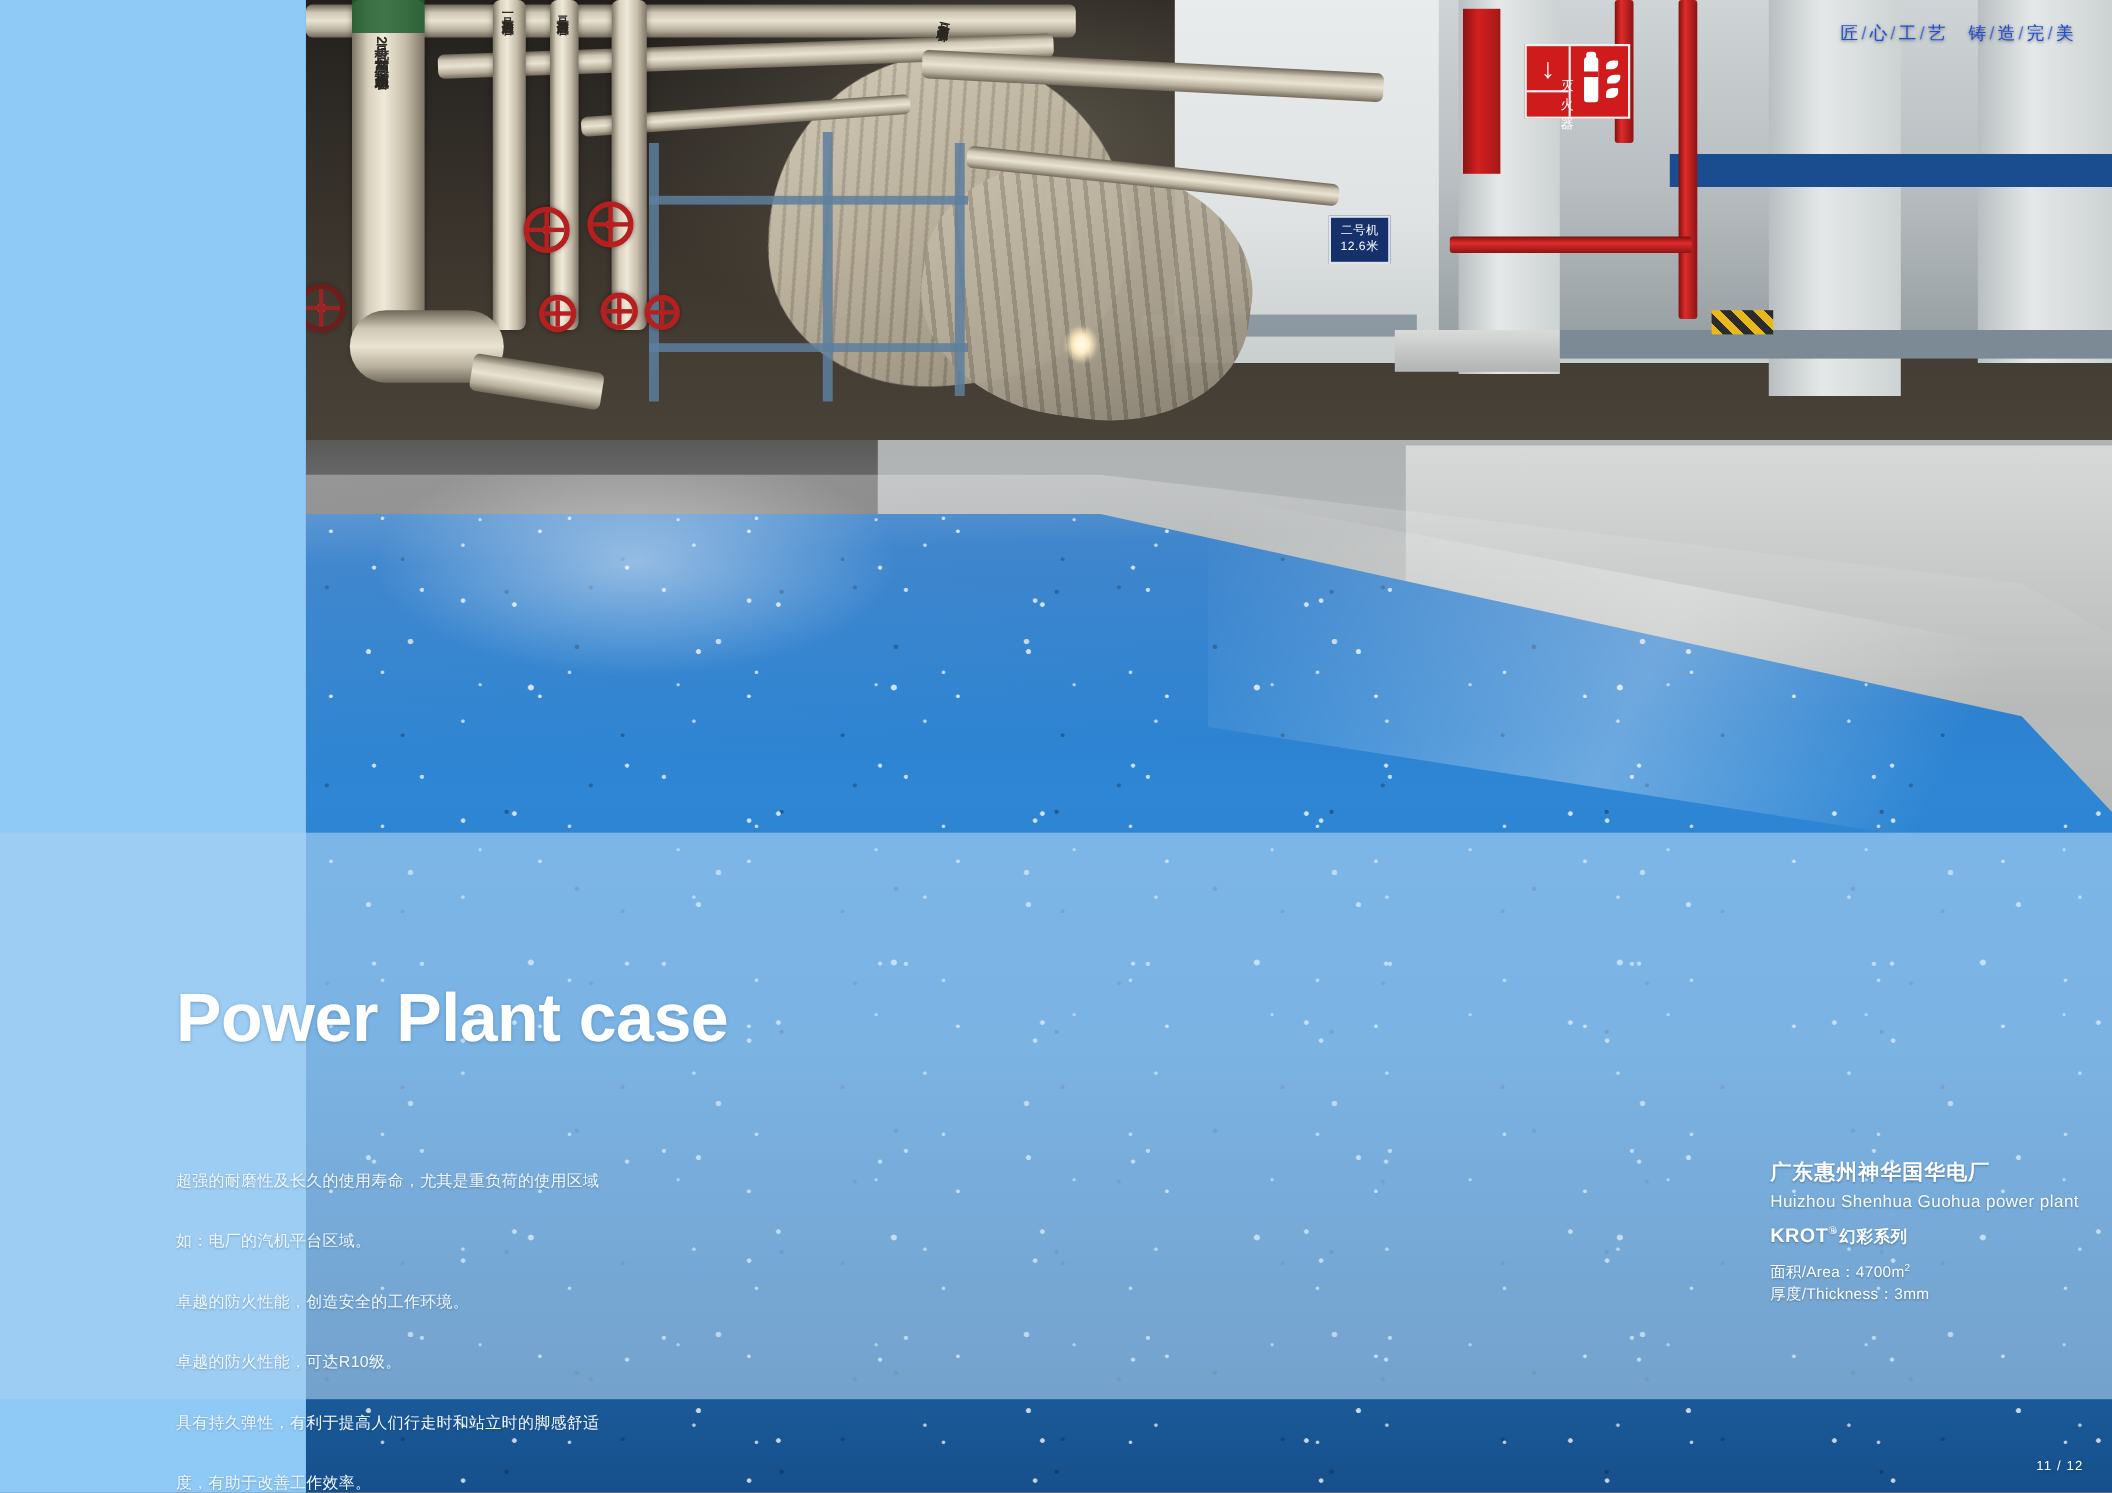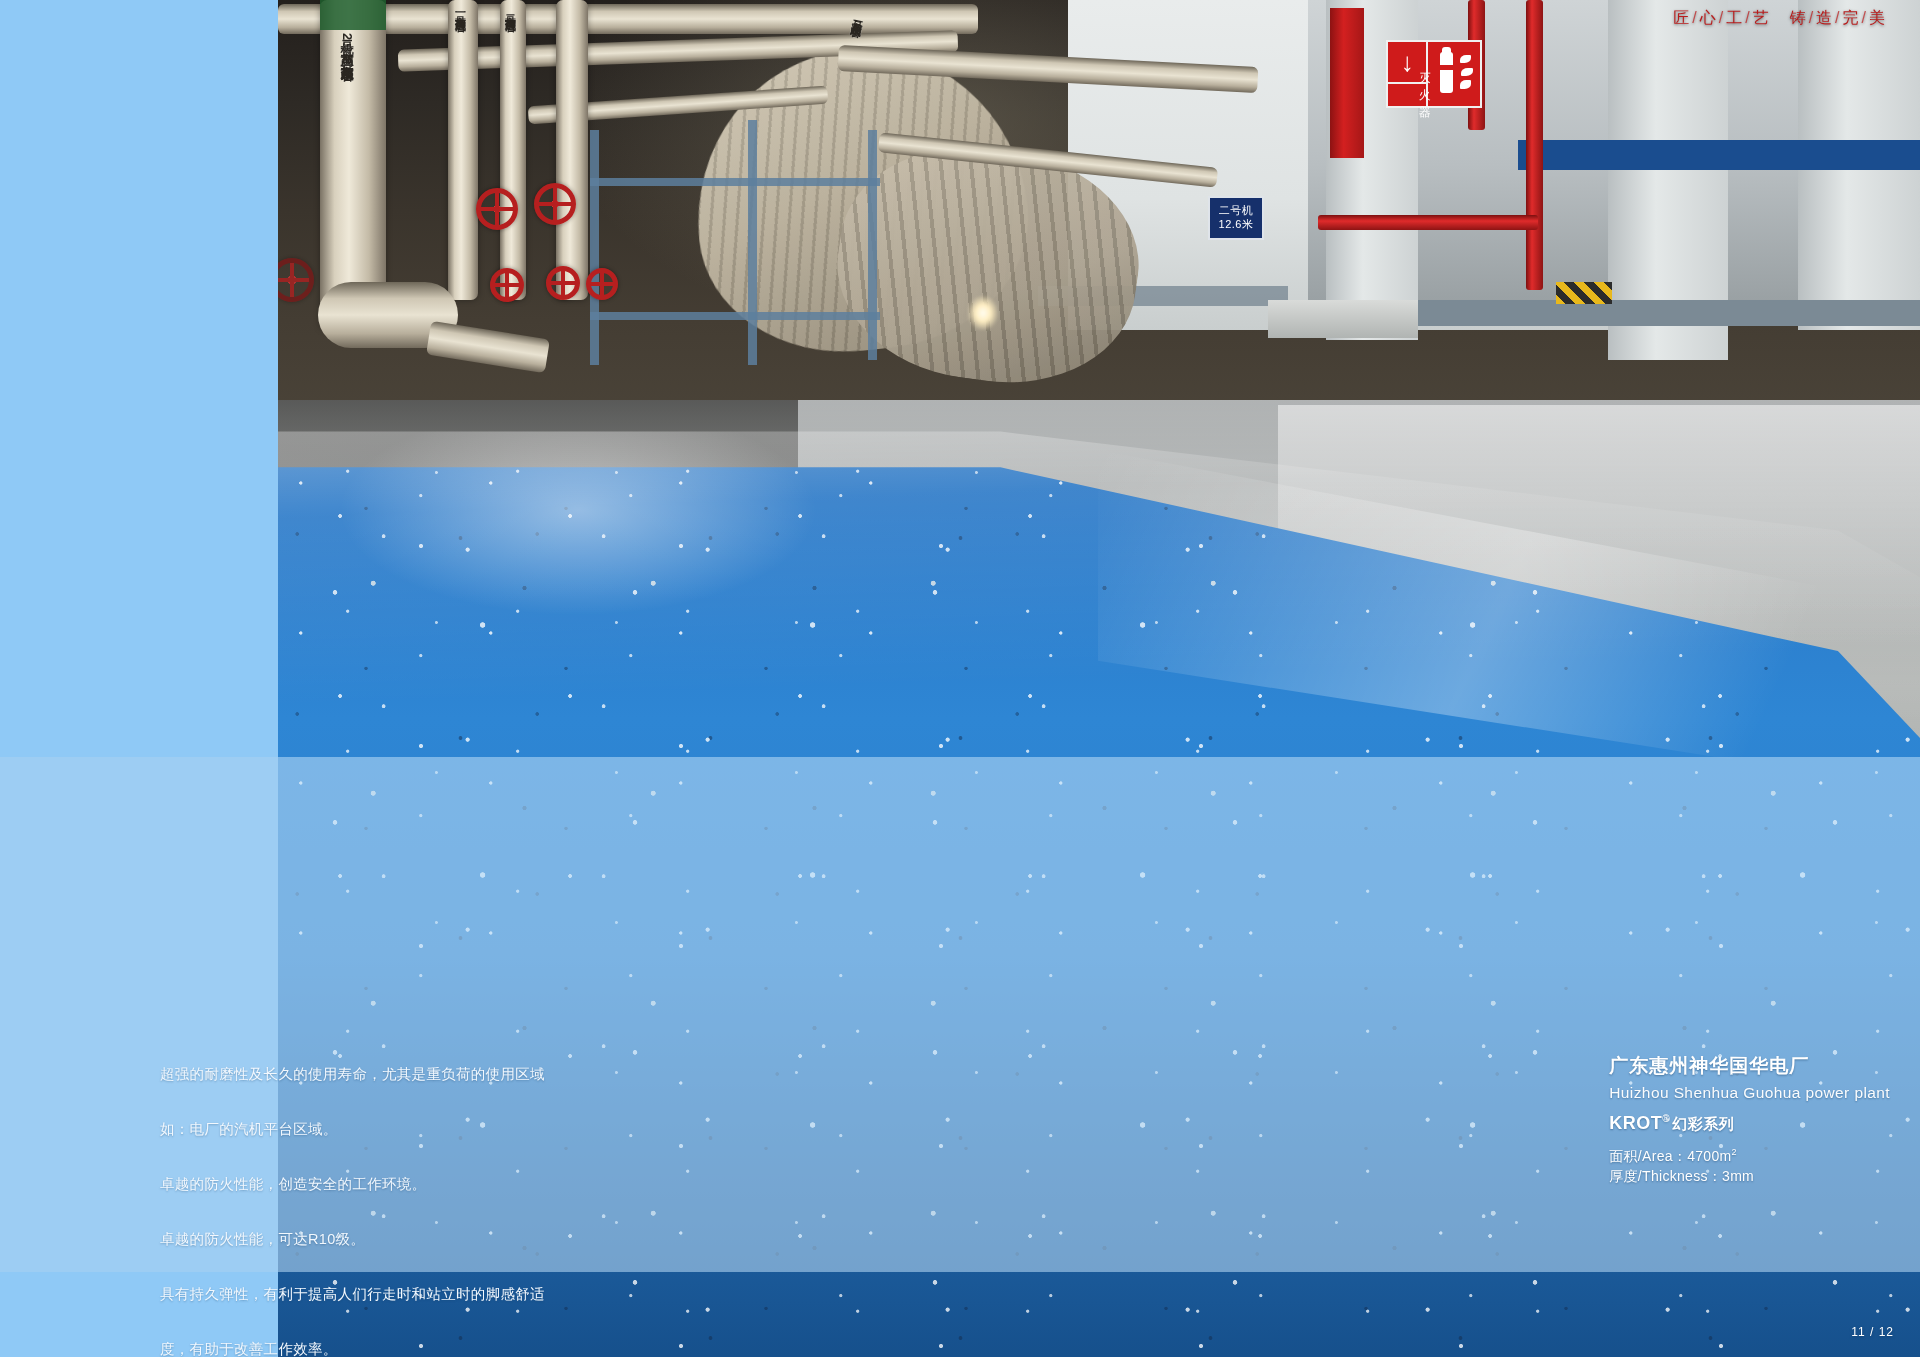--- a/index.html
+++ b/index.html
@@ -214,22 +214,22 @@
     text-shadow:0 1px 3px rgba(30,70,110,.35);
   }
   .desc{
     position:absolute; left:160px; top:1032px; width:360px; z-index:12;
     color:#f2f8fe; font-size:14.5px; line-height:26px; letter-spacing:.3px;
     text-shadow:0 1px 2px rgba(20,60,100,.35);
   }
   .desc p{ white-space:nowrap;margin-top:29px; }
 
   .topright{
-    position:absolute; right:32px; top:8px; z-index:12;
-    color:#b91c1c; font-size:16px; letter-spacing:3px;
+    position:absolute; right:32px; top:20px; z-index:12;
+    color:#1d4ed8; font-size:16px; letter-spacing:3px;
     text-shadow:0 1px 3px rgba(0,0,0,.55);
   }
   .topright .sep{ opacity:.75; }
   .topright .gap{ display:inline-block; width:18px; }
 
   .info{
     position:absolute; right:30px; top:1053px; z-index:12; color:#fff;
     text-shadow:0 1px 2px rgba(15,55,95,.45);
   }
   .info-cn{ font-size:19px; font-weight:bold; letter-spacing:1px; margin-bottom:5px; }
@@ -344,20 +344,21 @@
 
   <div class="left-panel"></div>
 
   <div class="band"></div>
   <div class="band-left"></div>
 
   <div class="topright">
     <span>匠</span><span class="sep">/</span><span>心</span><span class="sep">/</span><span>工</span><span class="sep">/</span><span>艺</span><span class="gap"></span><span>铸</span><span class="sep">/</span><span>造</span><span class="sep">/</span><span>完</span><span class="sep">/</span><span>美</span>
   </div>
 
+  <div class="title">Power Plant case</div>
 
   <div class="desc">
     <p>超强的耐磨性及长久的使用寿命，尤其是重负荷的使用区域</p>
     <p>如：电厂的汽机平台区域。</p>
     <p>卓越的防火性能，创造安全的工作环境。</p>
     <p>卓越的防火性能，可达R10级。</p>
     <p>具有持久弹性，有利于提高人们行走时和站立时的脚感舒适</p>
     <p>度，有助于改善工作效率。</p>
   </div>
 

